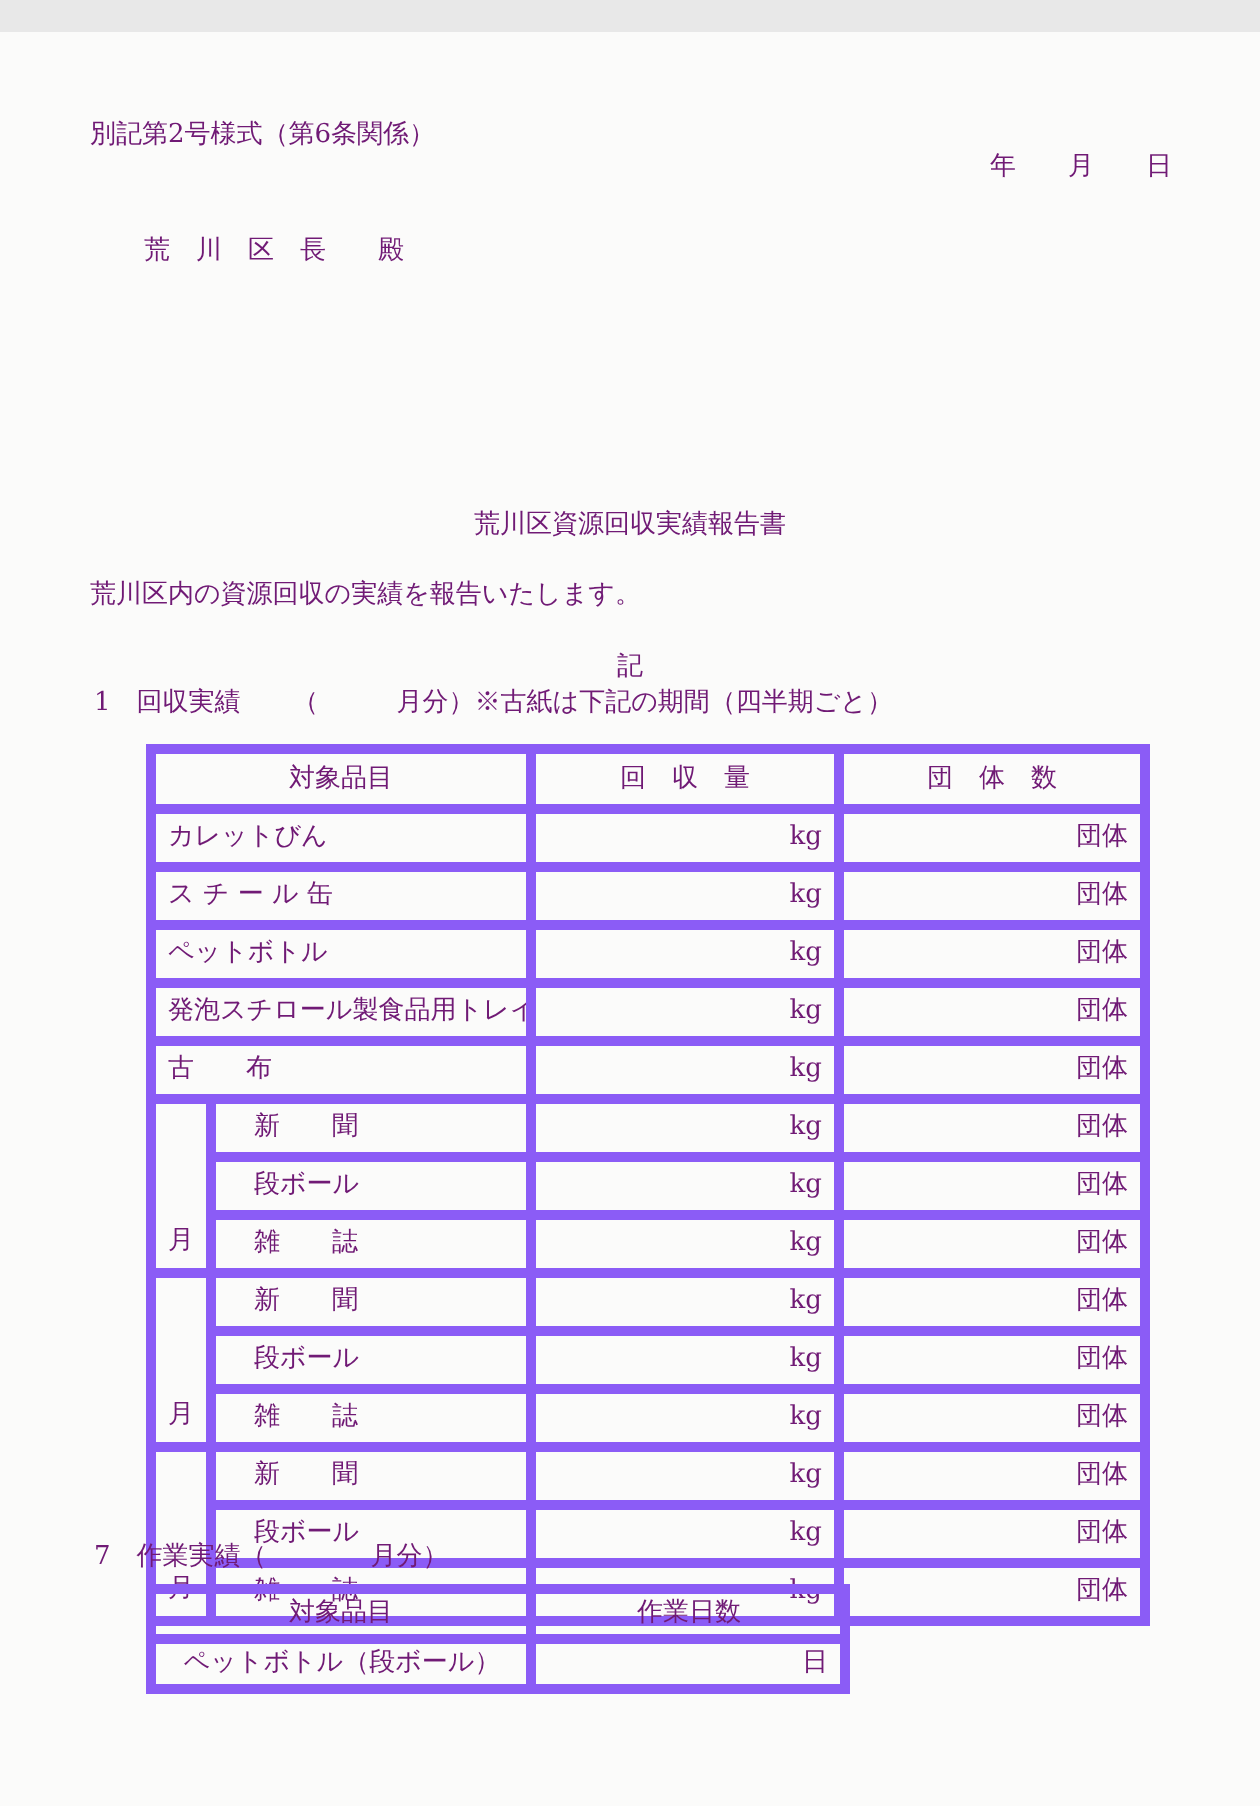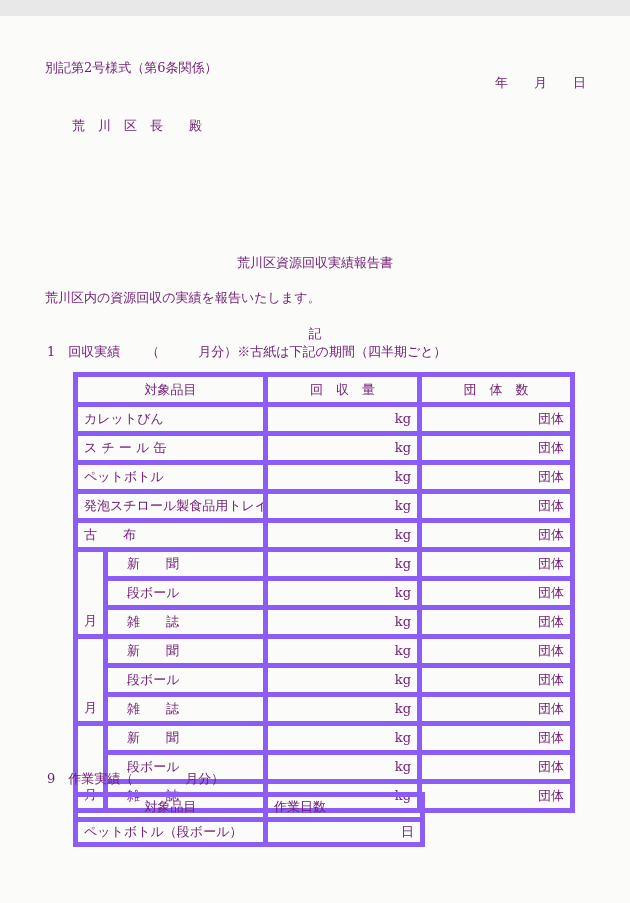--- a/index.html
+++ b/index.html
@@ -35,21 +35,21 @@
   .t1 td.item{text-align:left;padding-left:6px;}
   .t1 td.sub{padding-left:19px;}
   .t1 td.num{text-align:right;padding-right:6px;}
   .t1 td.month{
     text-align:center;vertical-align:bottom;
     padding:0 2px 5px 2px;
   }
   .t2{position:absolute;left:73px;top:776px;width:347px;}
   .t2 td{height:20px;}
   .t2 tr.hd td.c{text-align:center;}
-  .t2 td.item{text-align:left;padding-left:6px;}
+  .t2 td.item{text-align:center;padding-left:6px;}
   .t2 td.num{text-align:right;padding-right:6px;}
 </style>
 </head>
 <body>
 
 <div class="page">
 
   <div class="abs" style="left:45px;top:44px;">別記第2号様式（第6条関係）</div>
 
   <div class="abs" style="left:495px;top:60px;font-family:Liberation Mono, monospace;">年　　月　　日</div>
@@ -151,21 +151,21 @@
       <td class="num">団体</td>
     </tr>
     <tr>
       <td class="item sub">雑　　誌</td>
       <td class="num">kg</td>
       <td class="num">団体</td>
     </tr>
   </tbody>
     </table>
 
-  <div class="abs" style="left:47px;top:755px;">9　作業実績（　　　　月分）</div>
+  <div class="abs" style="left:47px;top:755px;">7　作業実績（　　　　月分）</div>
 
   <table class="t2">
     <colgroup>
       <col style="width:190px">
         <col style="width:157px">
     </colgroup>
     <tbody>
         <tr class="hd">
       <td class="c">対象品目</td>
       <td class="item">作業日数</td>

